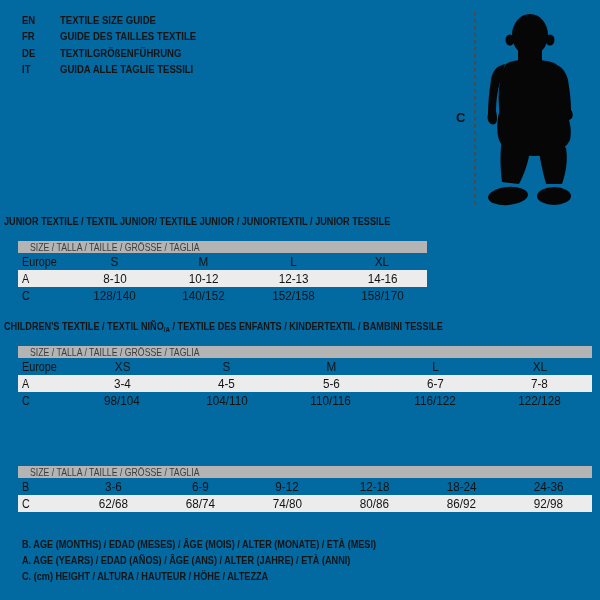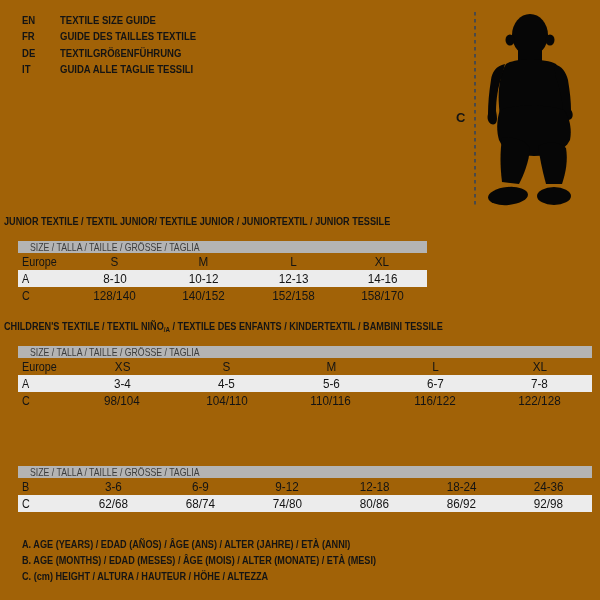--- a/index.html
+++ b/index.html
@@ -1,17 +1,17 @@
 <!DOCTYPE html>
 <html style="--header-bar: #b4b4b4; --row-stripe: #ececec; --text: #141414; --silhouette: #060606; --measure-line: #4a4a4a;"><head>
 <meta charset="utf-8">
 <style>
   html,body { margin:0; padding:0; background:#fff; }
   .canvas {
-    position:relative; width:600px; height:600px; background:#a16207;
+    position:relative; width:600px; height:600px; background:#0369a1;
     font-family:"Liberation Sans", sans-serif; color:var(--text,#141414);
     overflow:hidden;
   }
   
   .cond   { display:inline-block; transform:scaleX(.83); transform-origin:0 50%; white-space:nowrap; }
   .cond-c { display:inline-block; transform:scaleX(.9);  transform-origin:50% 50%; white-space:nowrap; }
 
   
   .langs { position:absolute; left:22px; top:12px; }
   .lang-row { display:flex; height:16.4px; font-weight:bold; font-size:11.5px; line-height:16.4px; }
@@ -157,18 +157,18 @@
         <div class="tcell"><span class="cond-c">62/68</span></div>
         <div class="tcell"><span class="cond-c">68/74</span></div>
         <div class="tcell"><span class="cond-c">74/80</span></div>
         <div class="tcell"><span class="cond-c">80/86</span></div>
         <div class="tcell"><span class="cond-c">86/92</span></div>
         <div class="tcell"><span class="cond-c">92/98</span></div>
        </div>
     </div>
 
   <div class="legend">
+      <div class="legend-row"><span class="cond">B. AGE (MONTHS) / EDAD (MESES) / ÂGE (MOIS) / ALTER (MONATE) / ETÀ (MESI)</span></div>
       <div class="legend-row"><span class="cond">A. AGE (YEARS) / EDAD (AÑOS) / ÂGE (ANS) / ALTER (JAHRE) / ETÀ (ANNI)</span></div>
-      <div class="legend-row"><span class="cond">B. AGE (MONTHS) / EDAD (MESES) / ÂGE (MOIS) / ALTER (MONATE) / ETÀ (MESI)</span></div>
       <div class="legend-row"><span class="cond">C. (cm) HEIGHT / ALTURA / HAUTEUR / HÖHE / ALTEZZA</span></div>
     </div>
 
 </div>
 
 </body></html>

